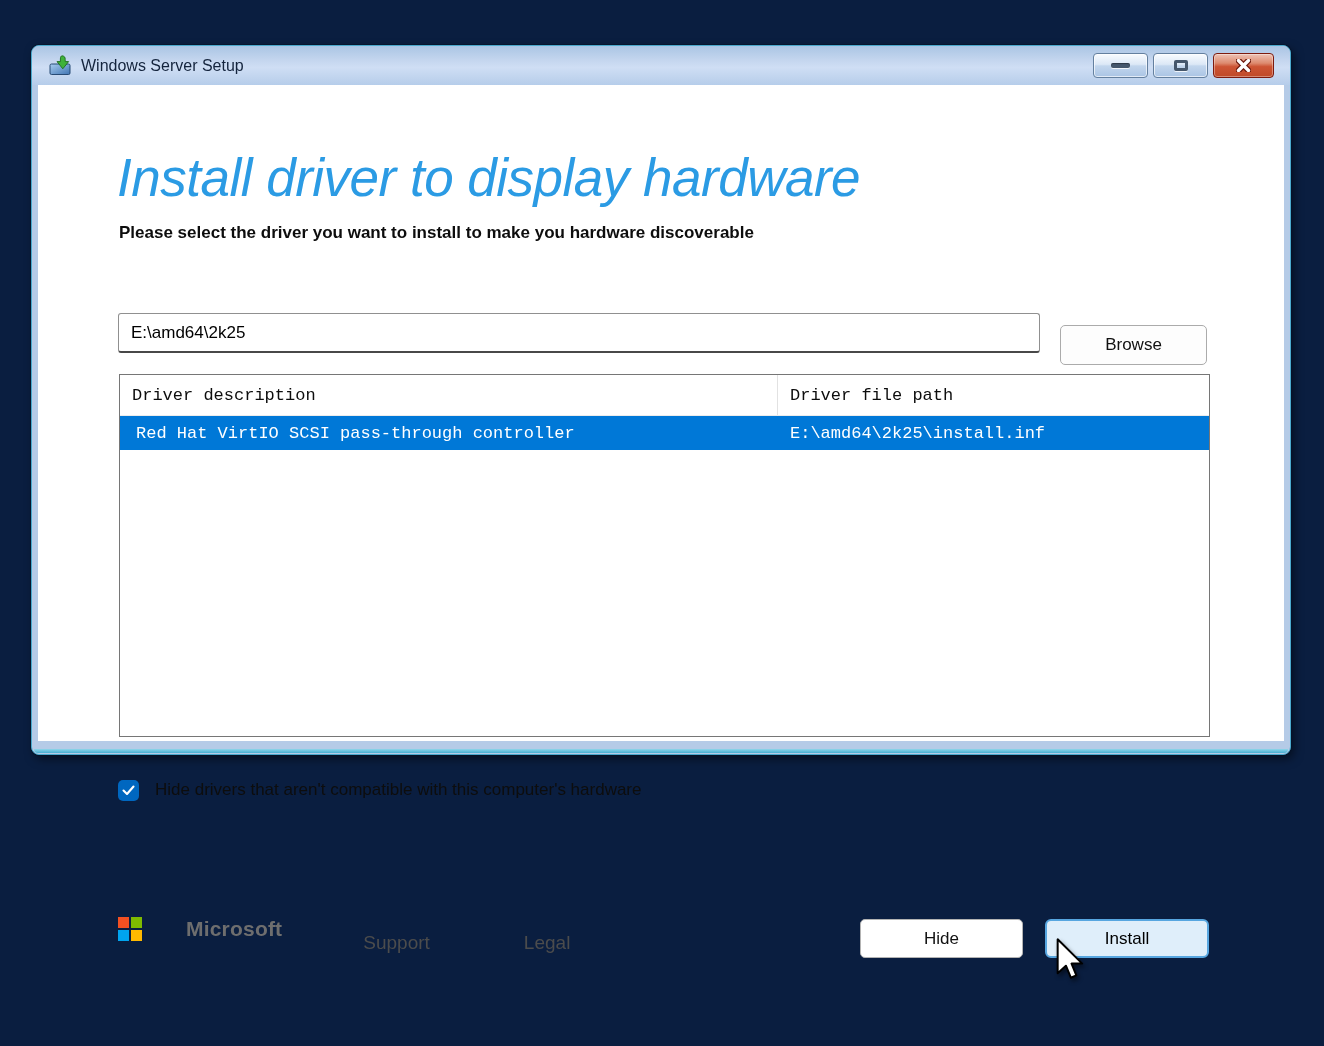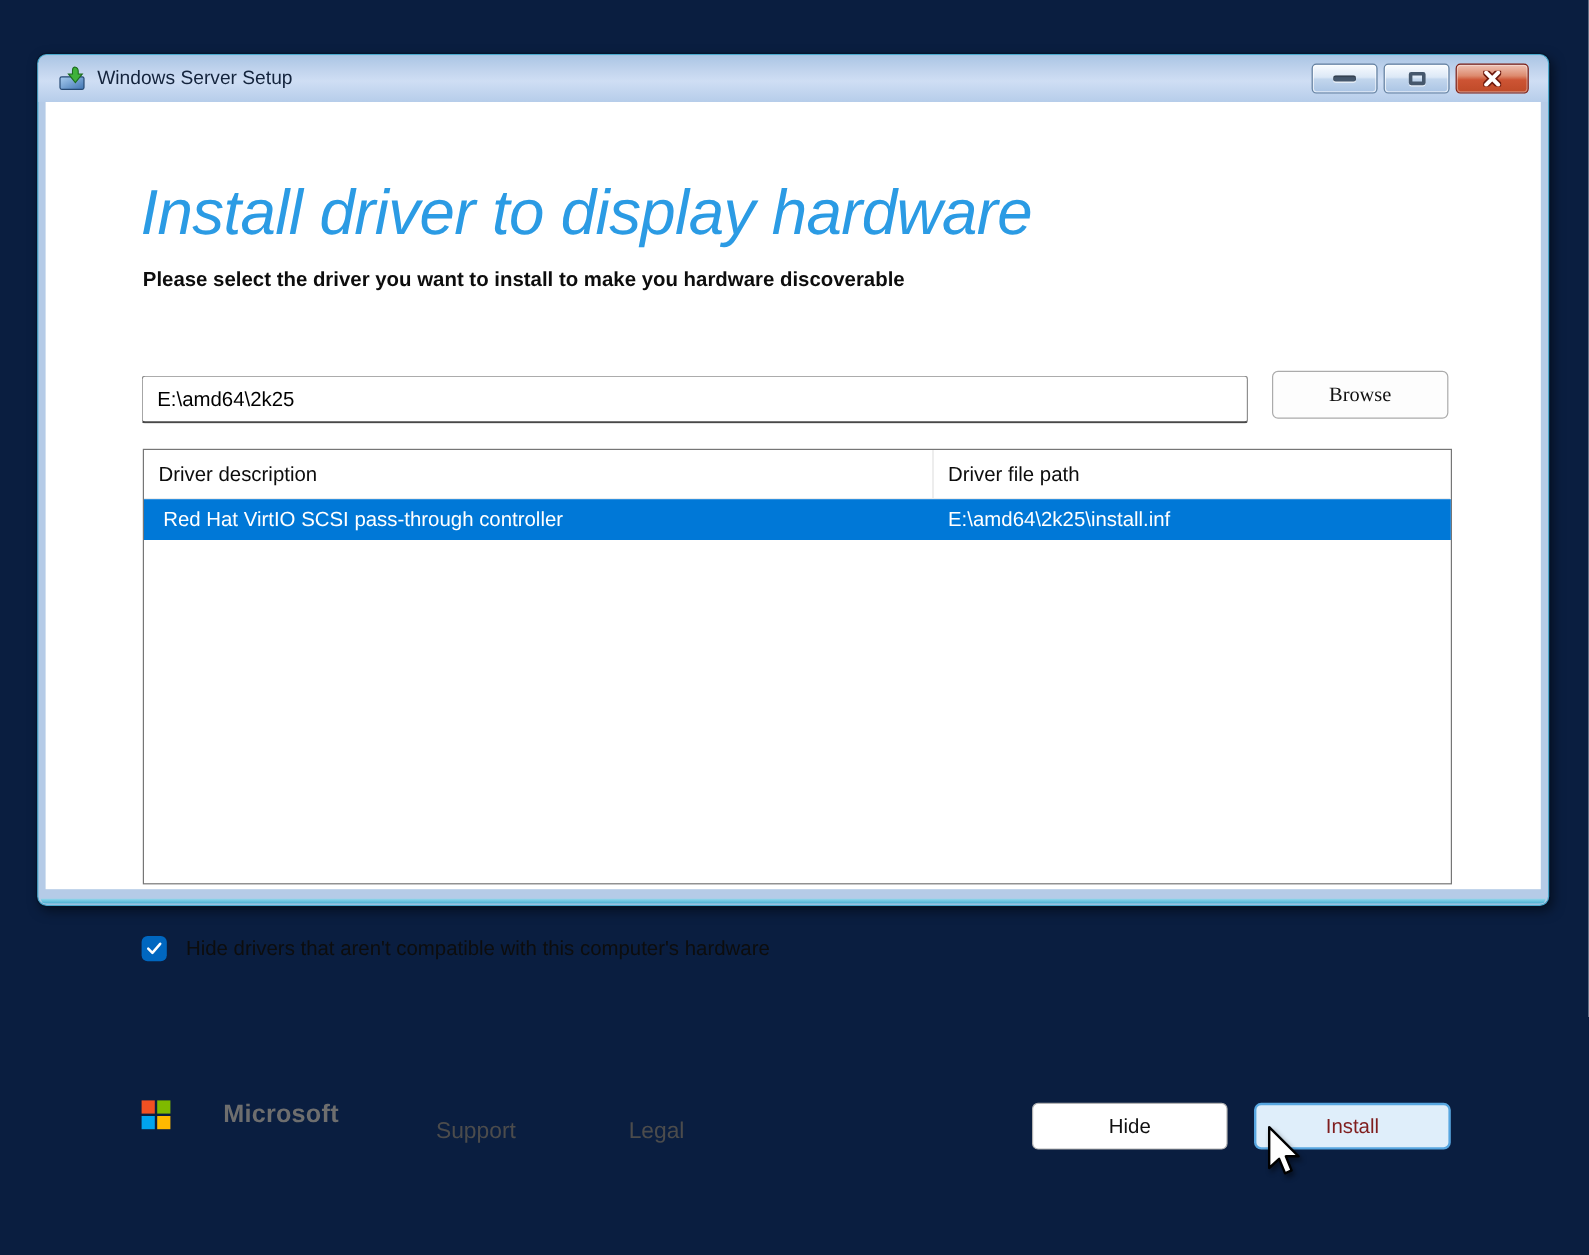--- a/index.html
+++ b/index.html
@@ -56,39 +56,39 @@
     font-size:17px; font-weight:600; color:#0d0d0d;text-align:right;
   }
 
   .path-input {
     position:absolute; left:80px; top:228px; width:922px; height:40px;
     border:1px solid #909090; border-bottom:2px solid #484848; border-radius:3px;
     padding:0 12px; font-size:17px; color:#000; background:#fff; outline:none;
     font-family:inherit;
   }
   .browse-btn {
-    position:absolute; left:1022px; top:224px; width:147px; height:40px;
+    position:absolute; left:1022px; top:240px; width:147px; height:40px;
     border:1px solid #ababab; border-radius:5px; background:#fdfdfd;
-    font-size:17px; color:#111; font-family:Liberation Serif, serif;
+    font-size:17px; color:#111; font-family:Liberation Sans, sans-serif;
   }
 
   .driver-table {
     position:absolute; left:81px; top:289px; width:1091px; height:363px;
-    border:1px solid #767676; background:#fff;
+    border:1px solid #767676; background:#fff;font-family:Liberation Mono, monospace;
   }
   .thead { display:flex; height:41px; border-bottom:1px solid #ececec; }
   .th { font-size:17px; color:#0d0d0d; line-height:41px; padding-left:12px; }
   .th.c1 { width:658px; border-right:1px solid #e2e2e2; }
   .th.c2 { flex:1; }
   .trow { display:flex; height:34px; align-items:center; font-size:17px; color:#0d0d0d; }
   .trow.selected { background:#0078d7; color:#fff; }
   .td.c1 { width:658px; padding-left:16px; }
   .td.c2 { flex:1; padding-left:12px; }
 
-  .check-row { position:absolute; left:80px; top:695px; display:flex; align-items:center; }
+  .check-row { position:absolute; left:80px; top:695px; display:flex; }
   .checkbox {
     width:21px; height:21px; border-radius:5px; background:#0067c0;
     display:flex; align-items:center; justify-content:center; flex:none;
   }
   .check-label { margin-left:16px; font-size:17px; color:#0d0d0d; }
 
   .footer-brand { position:absolute; left:80px; top:828px; height:32px; display:flex; align-items:center;gap:36px; }
   .ms-logo { display:grid; grid-template-columns:11px 11px; grid-template-rows:11px 11px; gap:2px; }
   .sq-r { background:#f25022; } .sq-g { background:#7fba00; }
   .sq-b { background:#00a4ef; } .sq-y { background:#ffb900; }
@@ -98,21 +98,21 @@
   .f-link.legal { margin-left:58px; }
 
   .back-btn {
     position:absolute; left:822px; top:834px; width:163px; height:39px;
     border:1px solid #b3b3b3; border-radius:5px; background:#fff;
     font-size:17px; color:#111; font-family:inherit;
   }
   .install-btn {
     position:absolute; left:1007px; top:834px; width:164px; height:39px;
     border:2px solid #57a6e0; border-radius:6px; background:#dfeefa;
-    font-size:17px; color:#7f1d1d; font-family:inherit;
+    font-size:17px; color:#000000; font-family:inherit;
   }
 
   .cursor { position:absolute; left:1054px; top:938px; width:34px; height:48px; pointer-events:none; }
 </style>
 </head>
 <body>
 
 <div class="stage">
 
   <div class="window">

